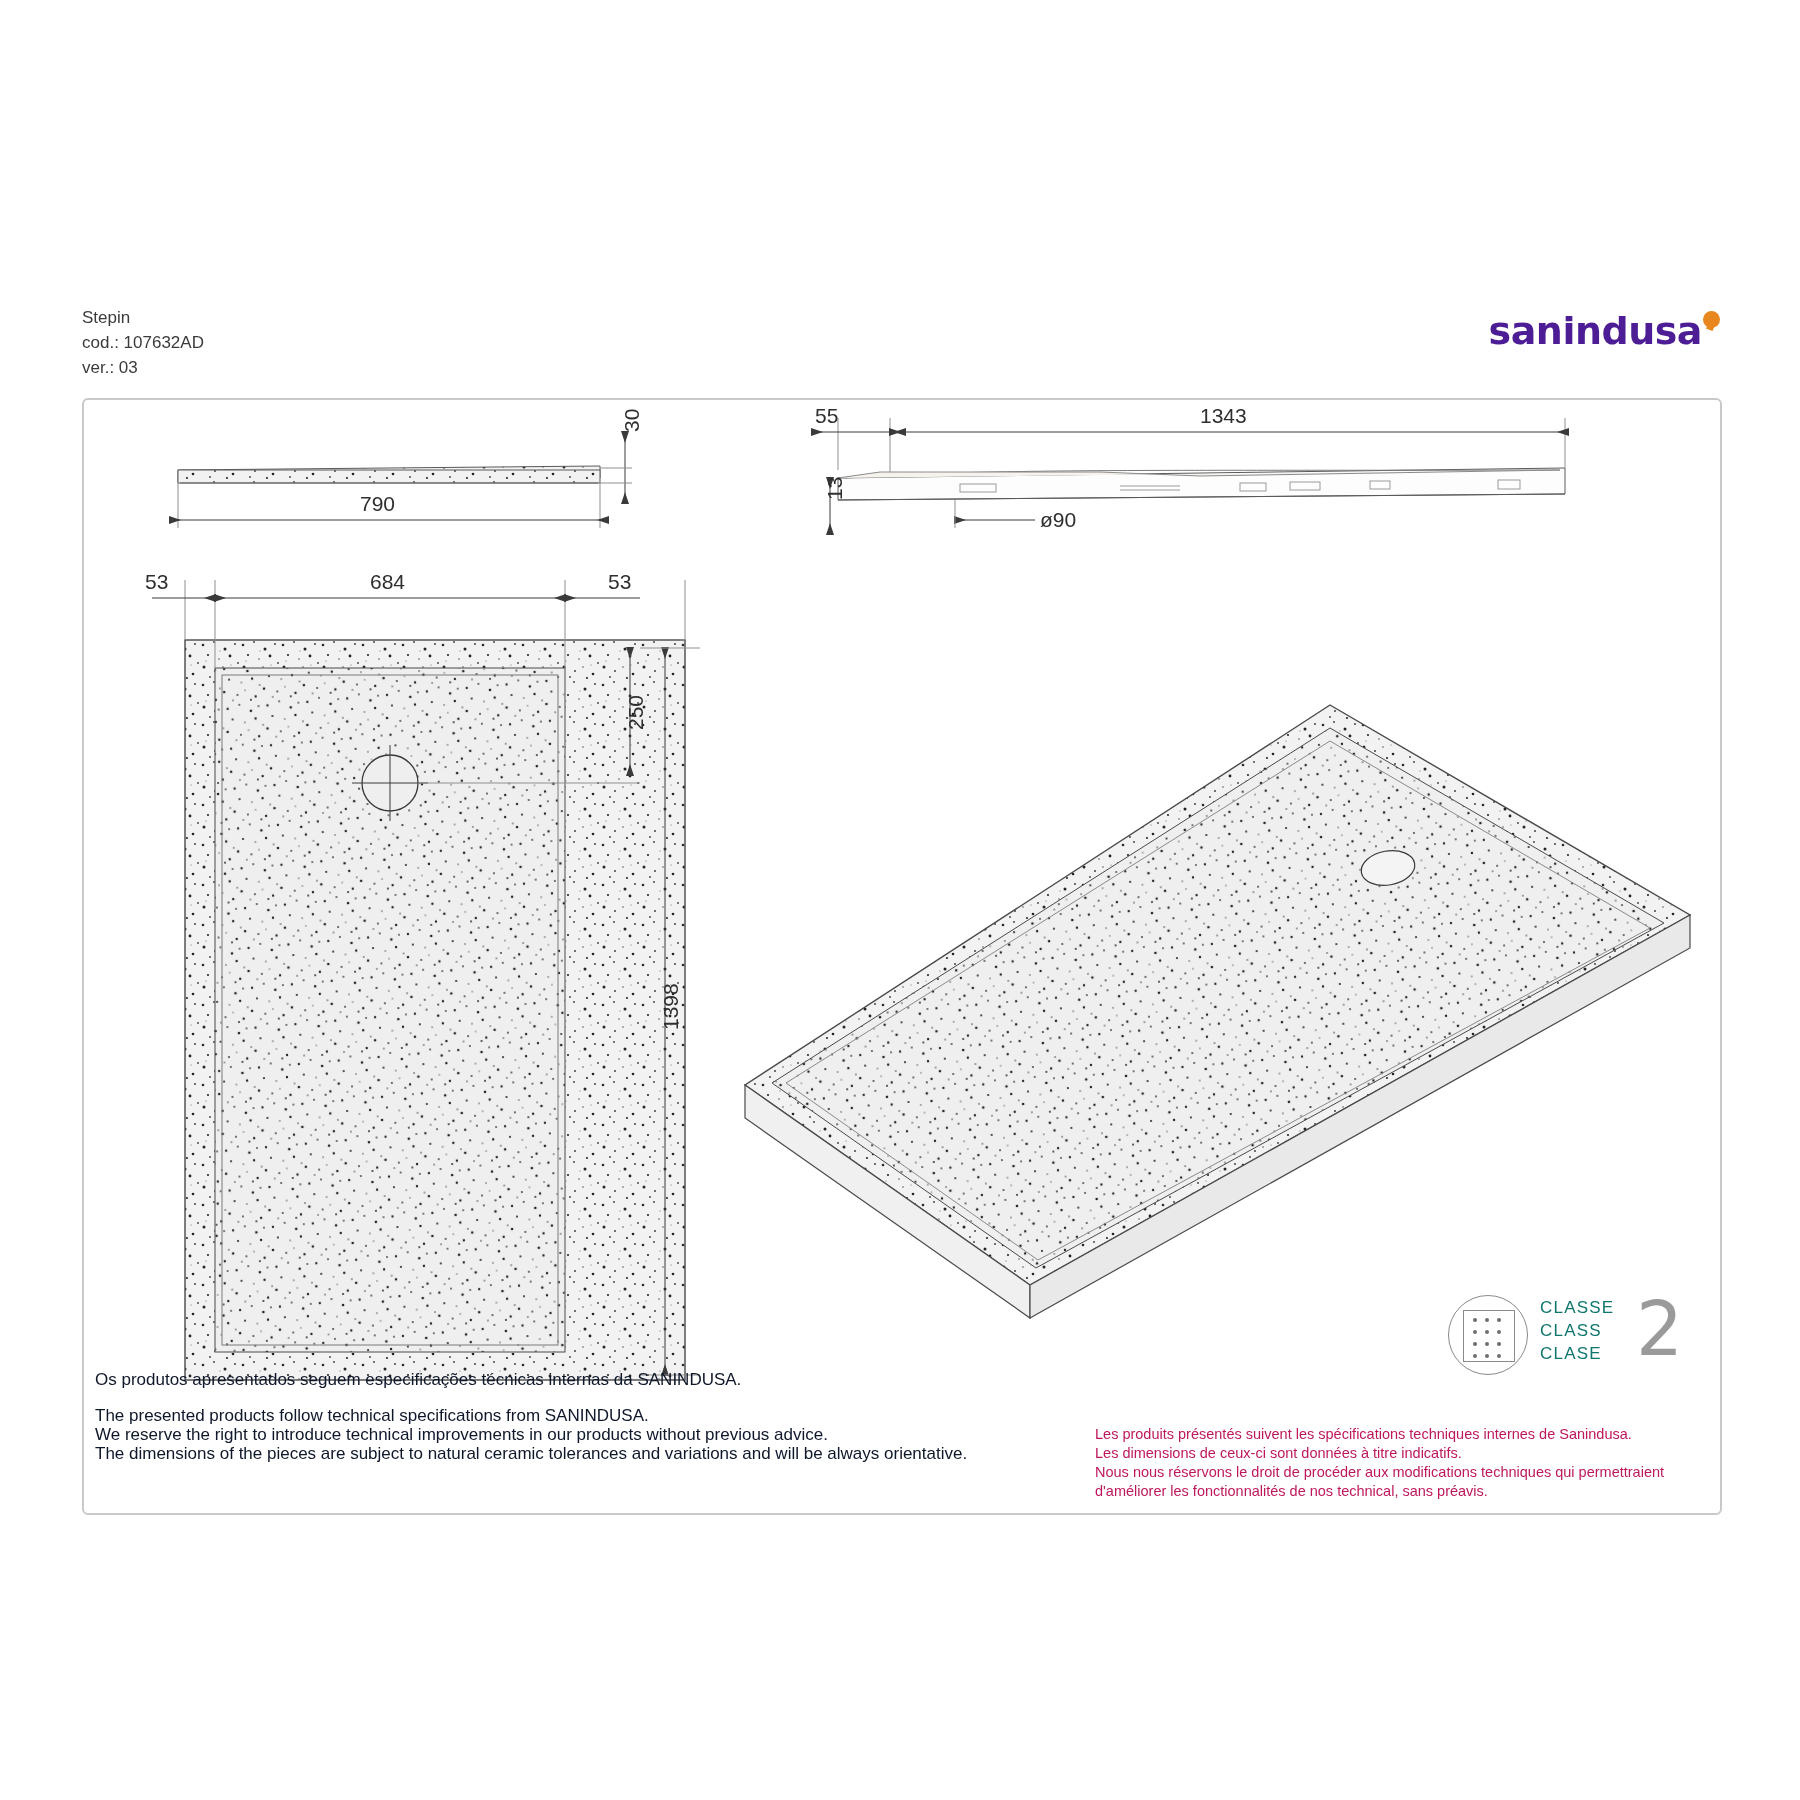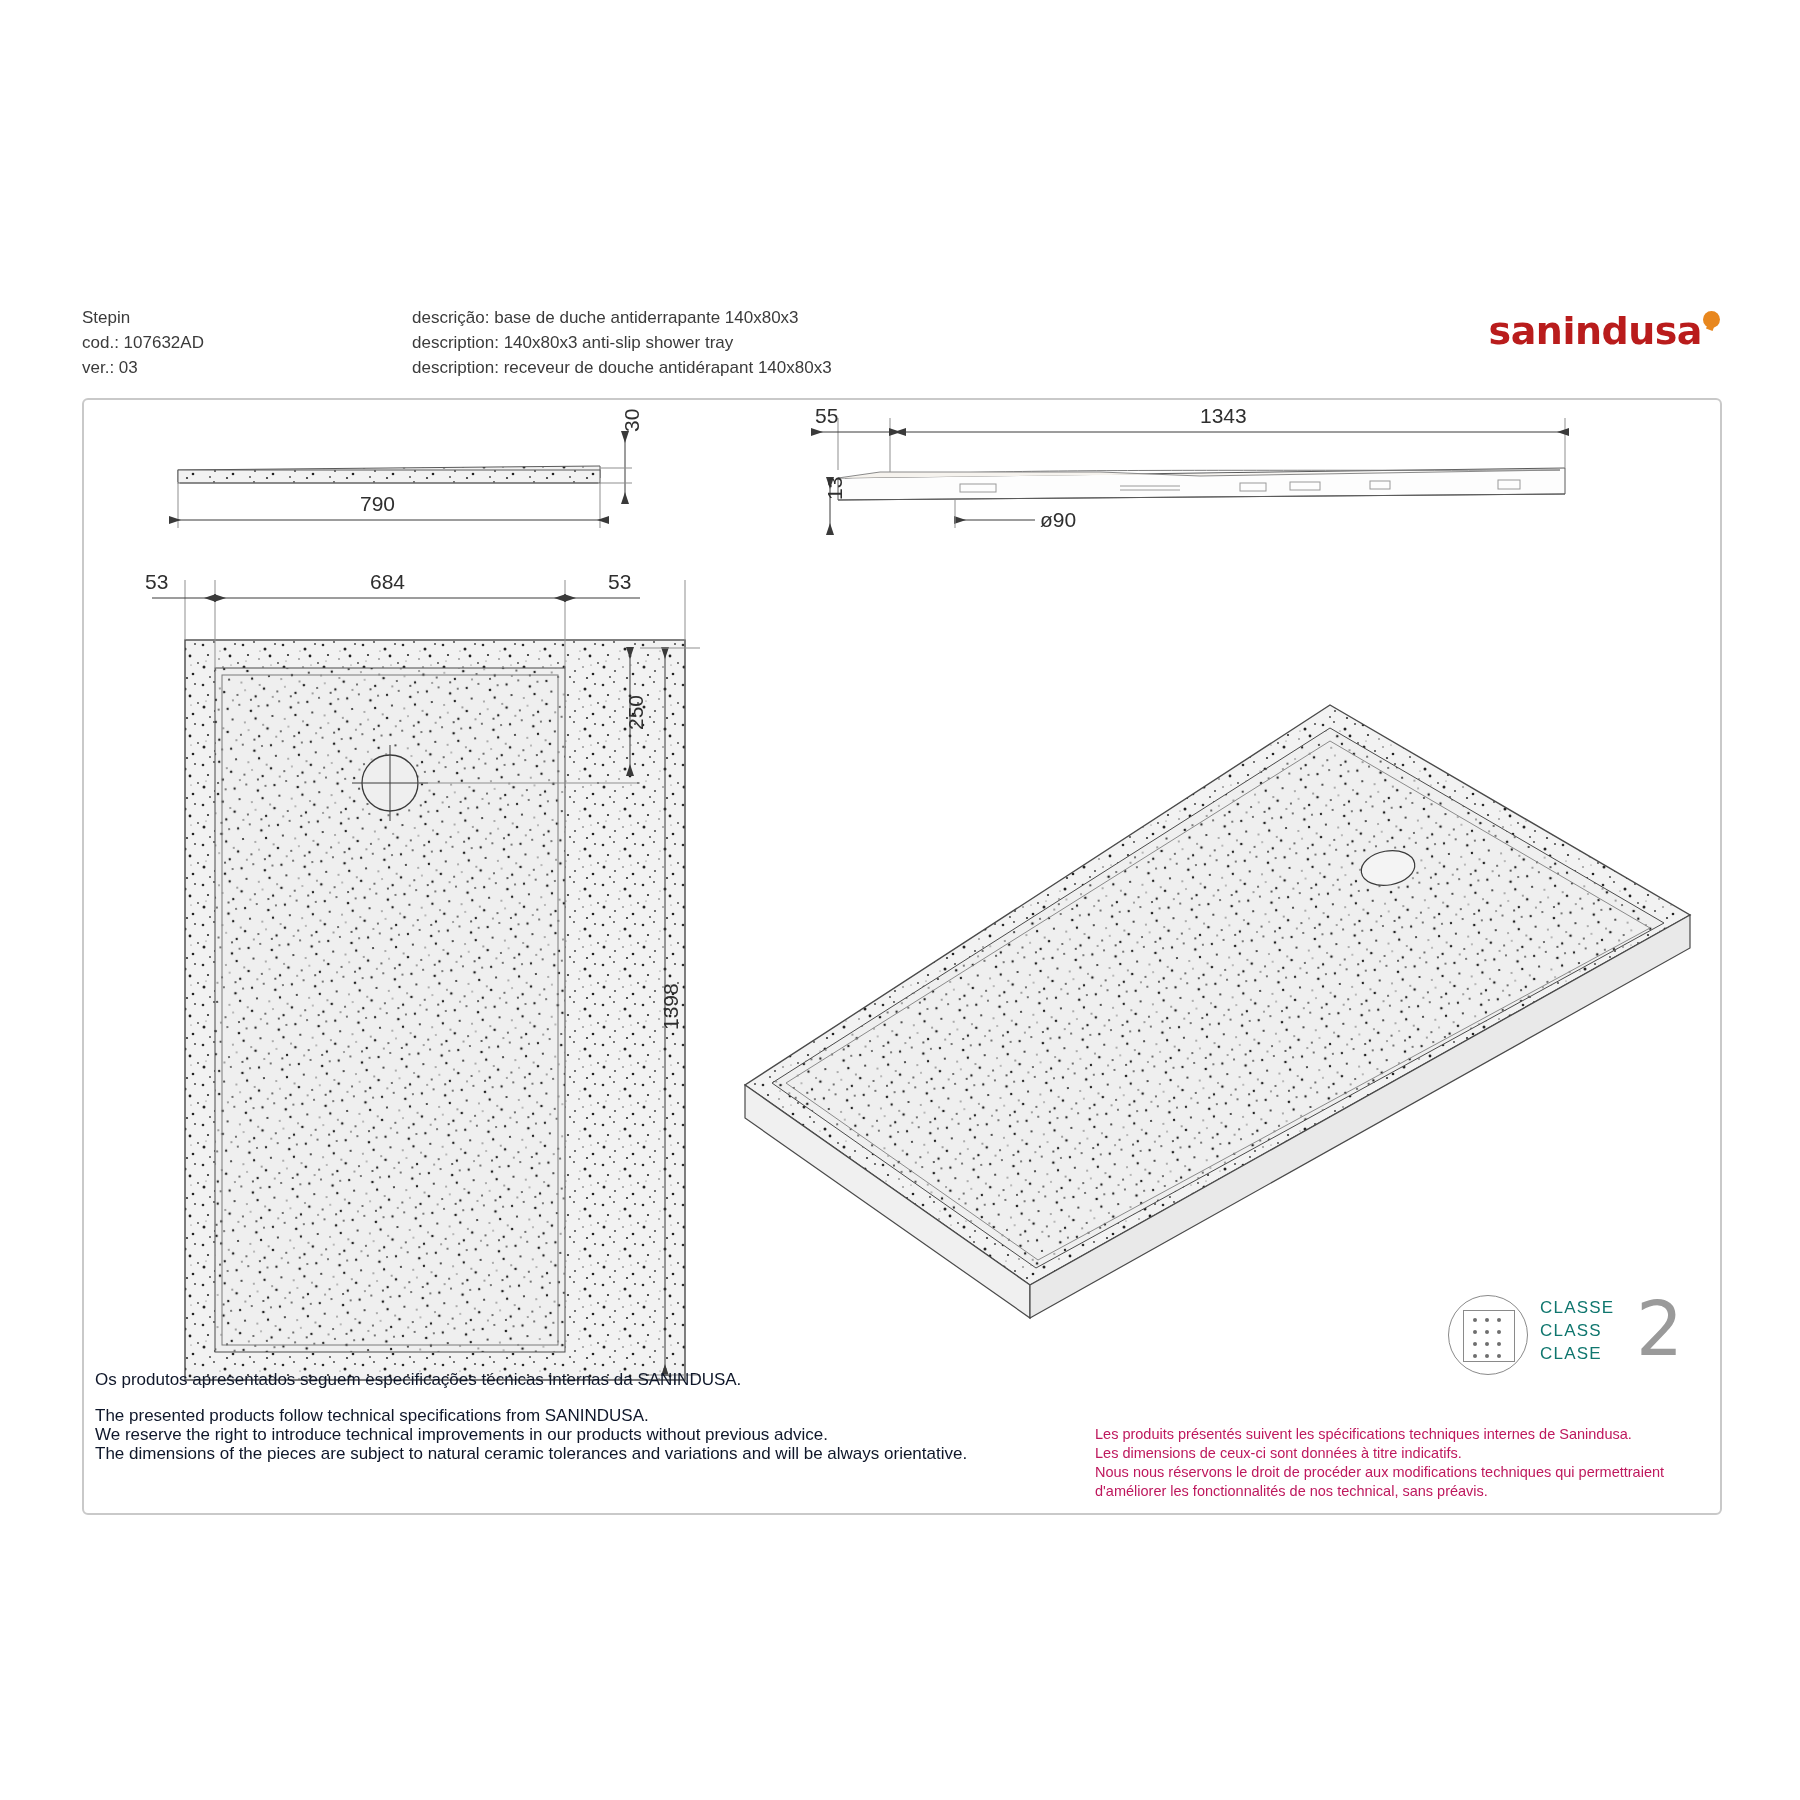--- a/index.html
+++ b/index.html
@@ -55,21 +55,21 @@
     width: 330px;
     height: 48px;
   }
   .logo-text {
     position: absolute;
     right: 20px;
     top: 0;
     font-size: 38px;
     letter-spacing: -0.5px;
     font-weight: bold;
-    color: #b91c1c;
+    color: #4c1d95;
     font-family: "DejaVu Sans", sans-serif;
   }
   .logo-dot {
     position: absolute;
     right: 2px;
     top: 2px;
     width: 17px;
     height: 17px;
     border-radius: 50%;
     background: #e8871e;
@@ -188,25 +188,20 @@
 </head>
 <body>
 
 <div id="sheet">
 
   <div class="header">
     <div class="hdr-left">
       <div>Stepin</div>
       <div>cod.: 107632AD</div>
       <div>ver.: 03</div>
-    </div>
-    <div class="hdr-mid">
-      <div>descrição: base de duche antiderrapante 140x80x3</div>
-      <div>description: 140x80x3 anti-slip shower tray</div>
-      <div>description: receveur de douche antidérapant 140x80x3</div>
     </div>
     <div class="logo">
       <div class="logo-text">sanindusa</div>
       <div class="logo-dot"></div>
     </div>
   </div>
 
   <div class="frame"></div>
 
   <svg width="1800" height="1800" style="position:absolute;left:0;top:0;pointer-events:none;">

